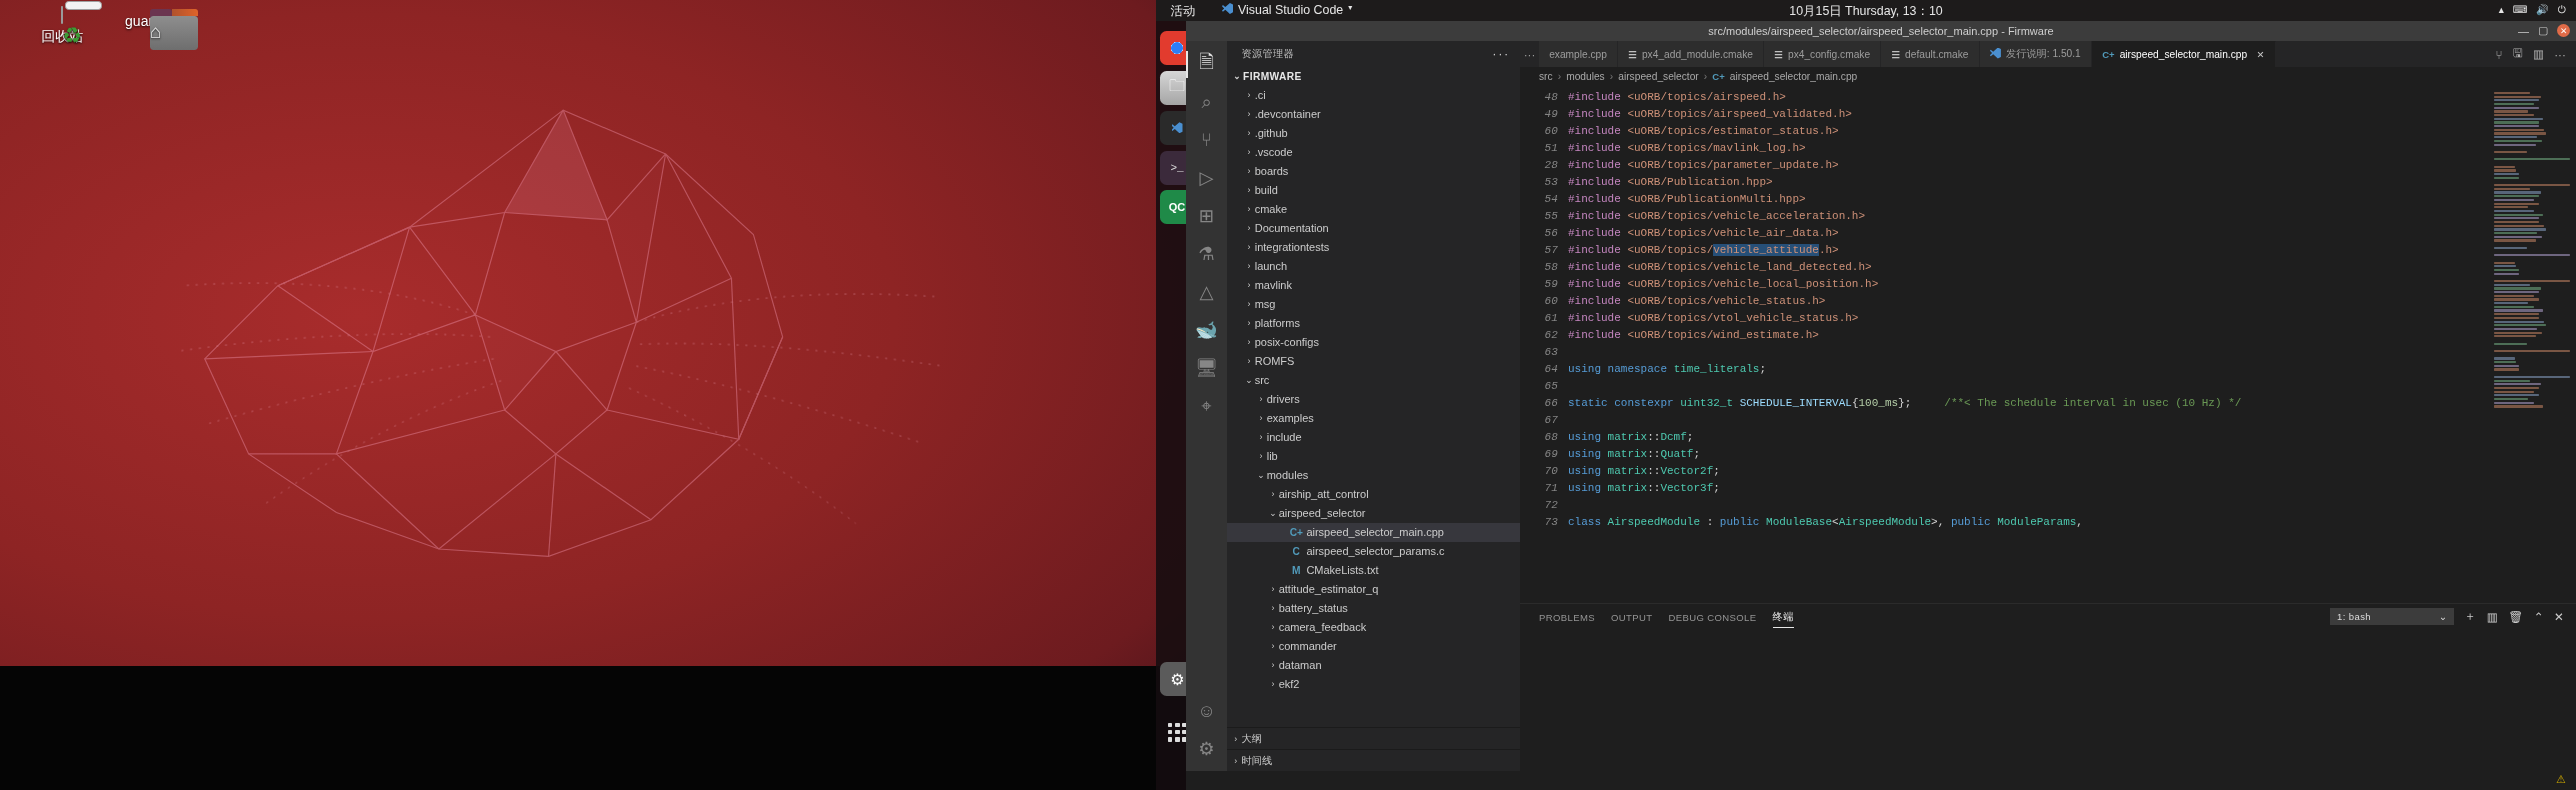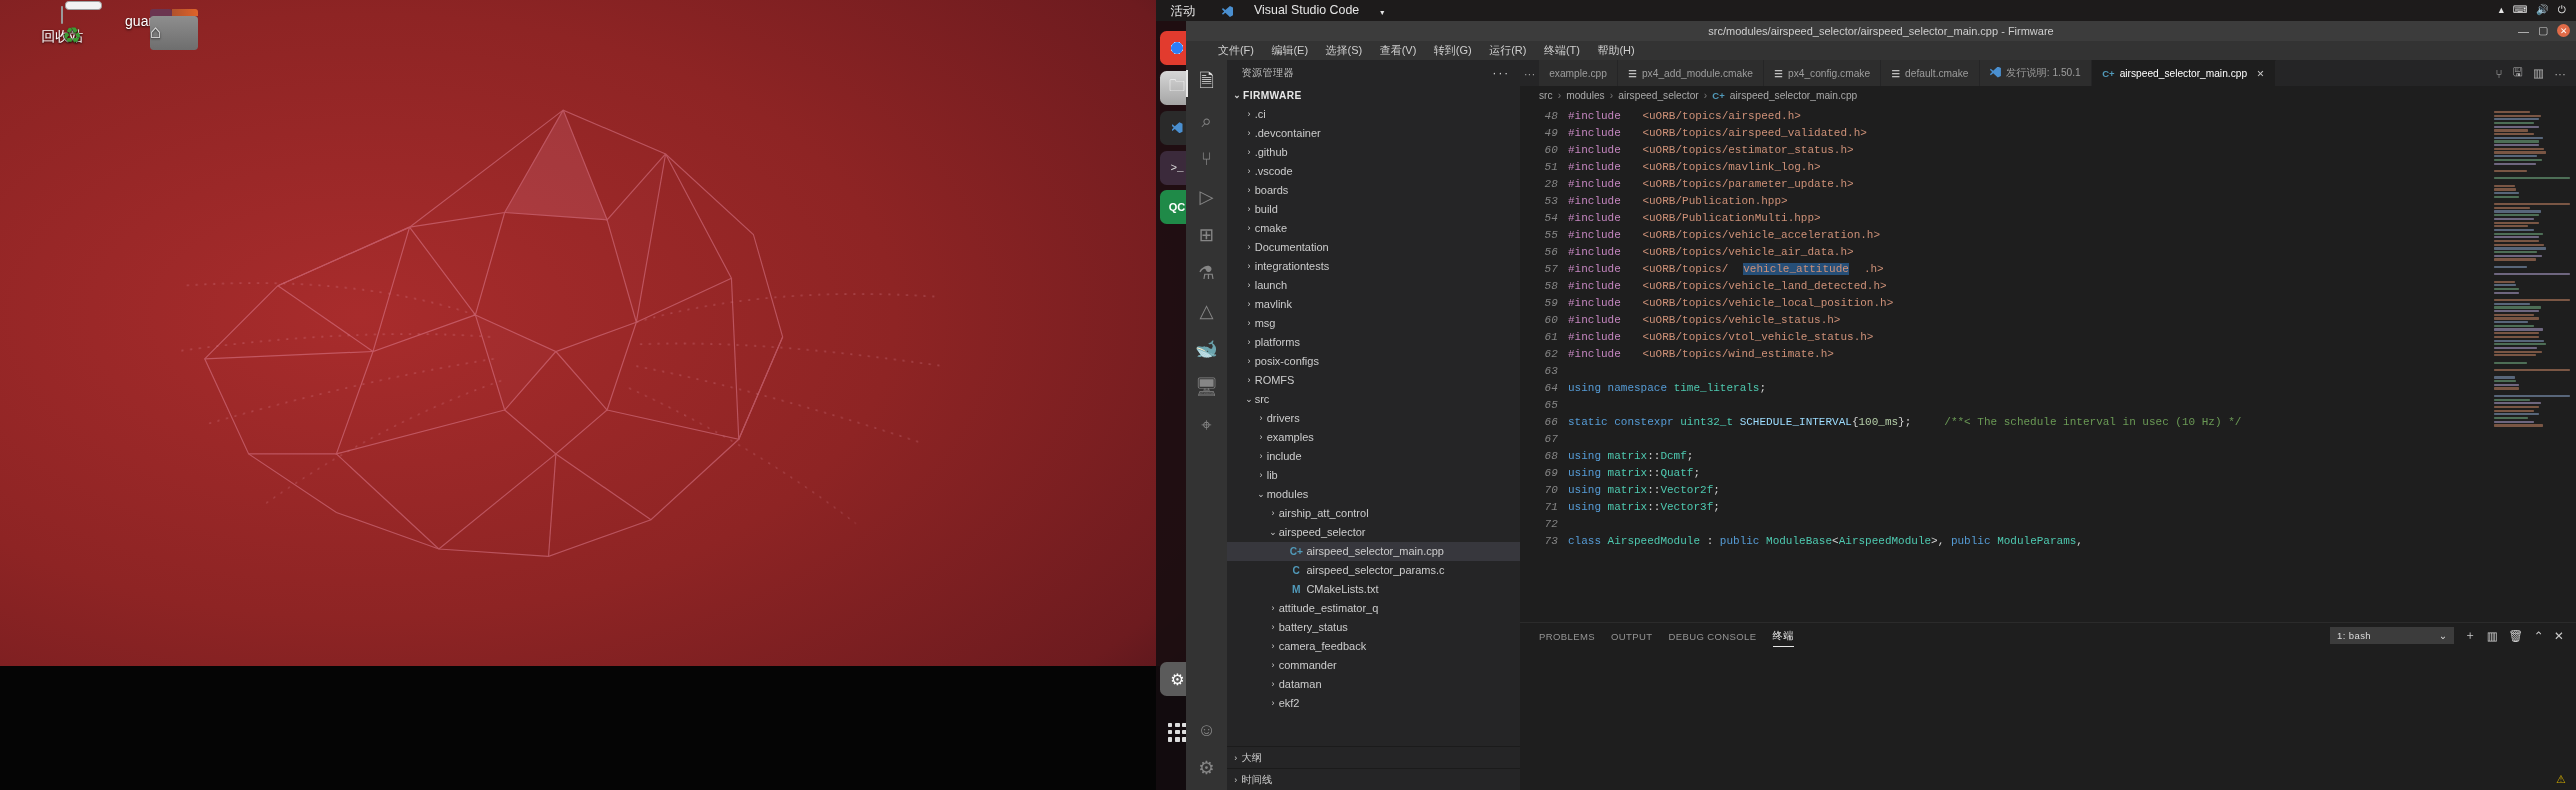--- a/index.html
+++ b/index.html
@@ -38,21 +38,21 @@
   .lnch.qgc{background:#1f8a48;font-size:11px;font-weight:bold;}
   .lnch.sett{background:#5b5b5b;}
   .lnch.grid9{background:transparent;}
   .g9{display:grid;grid-template-columns:repeat(3,4.4px);grid-template-rows:repeat(3,4.4px);gap:2.9px;}
   .g9 i{background:#ddd;border-radius:0.7px;display:block;width:4.4px;height:4.4px;}
 
   
   #toppanel{position:absolute;left:1156px;top:0;width:1420px;height:20.5px;background:#1d1b1b;
     color:#e6e6e6;font-size:12.4px;z-index:10;}
   #toppanel .tl{position:absolute;left:14.6px;top:2.9px;}
-  #toppanel .appname{position:absolute;left:66px;top:2.9px;display:flex;align-items:flex-end;gap:21px;}
+  #toppanel .appname{position:absolute;left:66px;top:2.9px;display:flex;align-items:flex-start;gap:5px;}
   #toppanel .clock{position:absolute;left:0;right:0;top:2.9px;text-align:center;}
   #toppanel .tray{position:absolute;right:10.2px;top:3.7px;display:flex;gap:8.8px;align-items:center;font-size:10.2px;}
   .vsc-logo{width:11px;height:11px;background:#4a8fd0;clip-path:polygon(72% 0,100% 14%,100% 86%,72% 100%,30% 62%,8% 80%,0 70%,20% 50%,0 30%,8% 20%,30% 38%);}
 
   
   #vscode{position:absolute;left:1186px;top:20.5px;width:1390px;height:770px;background:#1e1e1e;
     color:#ccc;z-index:8;overflow:hidden;}
   #titlebar{height:20.5px;background:#3c3c3c;display:flex;align-items:center;justify-content:center;
     position:relative;font-size:11px;color:#cfcfcf;}
   .wbtns{position:absolute;right:5.9px;top:0;height:20.5px;display:flex;align-items:center;gap:8.8px;font-size:11px;}
@@ -107,21 +107,21 @@
 
   #codearea{flex:1;background:#1e1e1e;position:relative;overflow:hidden;display:flex;}
   #gutter{width:48px;text-align:right;padding-right:10.2px;padding-top:2.9px;
     font-family:"Liberation Mono",monospace;font-size:11px;color:#858585;line-height:17px;flex:none;font-style:italic;}
   #code{flex:1;padding-top:2.9px;font-family:"Liberation Mono",monospace;font-size:11px;
     line-height:17px;white-space:pre;overflow:hidden;}
   #minimap{width:88px;background:#1e1e1e;position:relative;flex:none;padding-top:4.4px;}
   .mm{height:2.2px;margin:1.5px 0 1.5px 5.9px;border-radius:0.7px;}
 
   .k-pre{color:#c586c0;}   
-  .k-str{color:#ce9178;margin-left:15px;}   
+  .k-str{color:#ce9178;}   
   .k-kw{color:#569cd6;}    
   .k-ty{color:#4ec9b0;}    
   .k-id{color:#9cdcfe;}    
   .k-num{color:#b5cea8;}
   .k-cm{color:#6a9955;}
   .k-pl{color:#d4d4d4;}
   .selhl{background:#264f78;}
 
   #panel{height:168px;background:#1e1e1e;border-top:0.7px solid #2b2b2b;display:flex;flex-direction:column;}
   #panelhead{height:25px;display:flex;align-items:center;gap:16px;padding-left:19px;font-size:9.5px;
@@ -228,49 +228,40 @@
   </div>
 </div>
 
 <div id="toppanel">
   <span class="tl">活动</span>
   <span class="appname">
     <span class="vsc-logo"></span>
     <span>Visual Studio Code</span>
     <span style="font-size:8px">▾</span>
   </span>
+  <span class="clock">10月15日 Thursday,  13：10</span>
   <span class="tray">
     <span>▴</span>
     <span>⌨</span>
     <span>🔊</span>
     <span>⏻</span>
   </span>
 </div>
 
 <div id="vscode">
 
   <div id="titlebar">
     <span>src/modules/airspeed_selector/airspeed_selector_main.cpp - Firmware</span>
     <span class="wbtns">
       <span>—</span>
       <span>▢</span>
       <span class="wbtn-close">✕</span>
     </span>
   </div>
 
-  <div id="menubar">
-    <span>文件(F)</span>
-    <span>编辑(E)</span>
-    <span>选择(S)</span>
-    <span>查看(V)</span>
-    <span>转到(G)</span>
-    <span>运行(R)</span>
-    <span>终端(T)</span>
-    <span>帮助(H)</span>
-  </div>
 
   <div id="body">
 
     <div id="activitybar">
       <div class="act active">🗎</div>
       <div class="act">⌕</div>
       <div class="act">⑂</div>
       <div class="act">▷</div>
       <div class="act">⊞</div>
       <div class="act">⚗</div>

